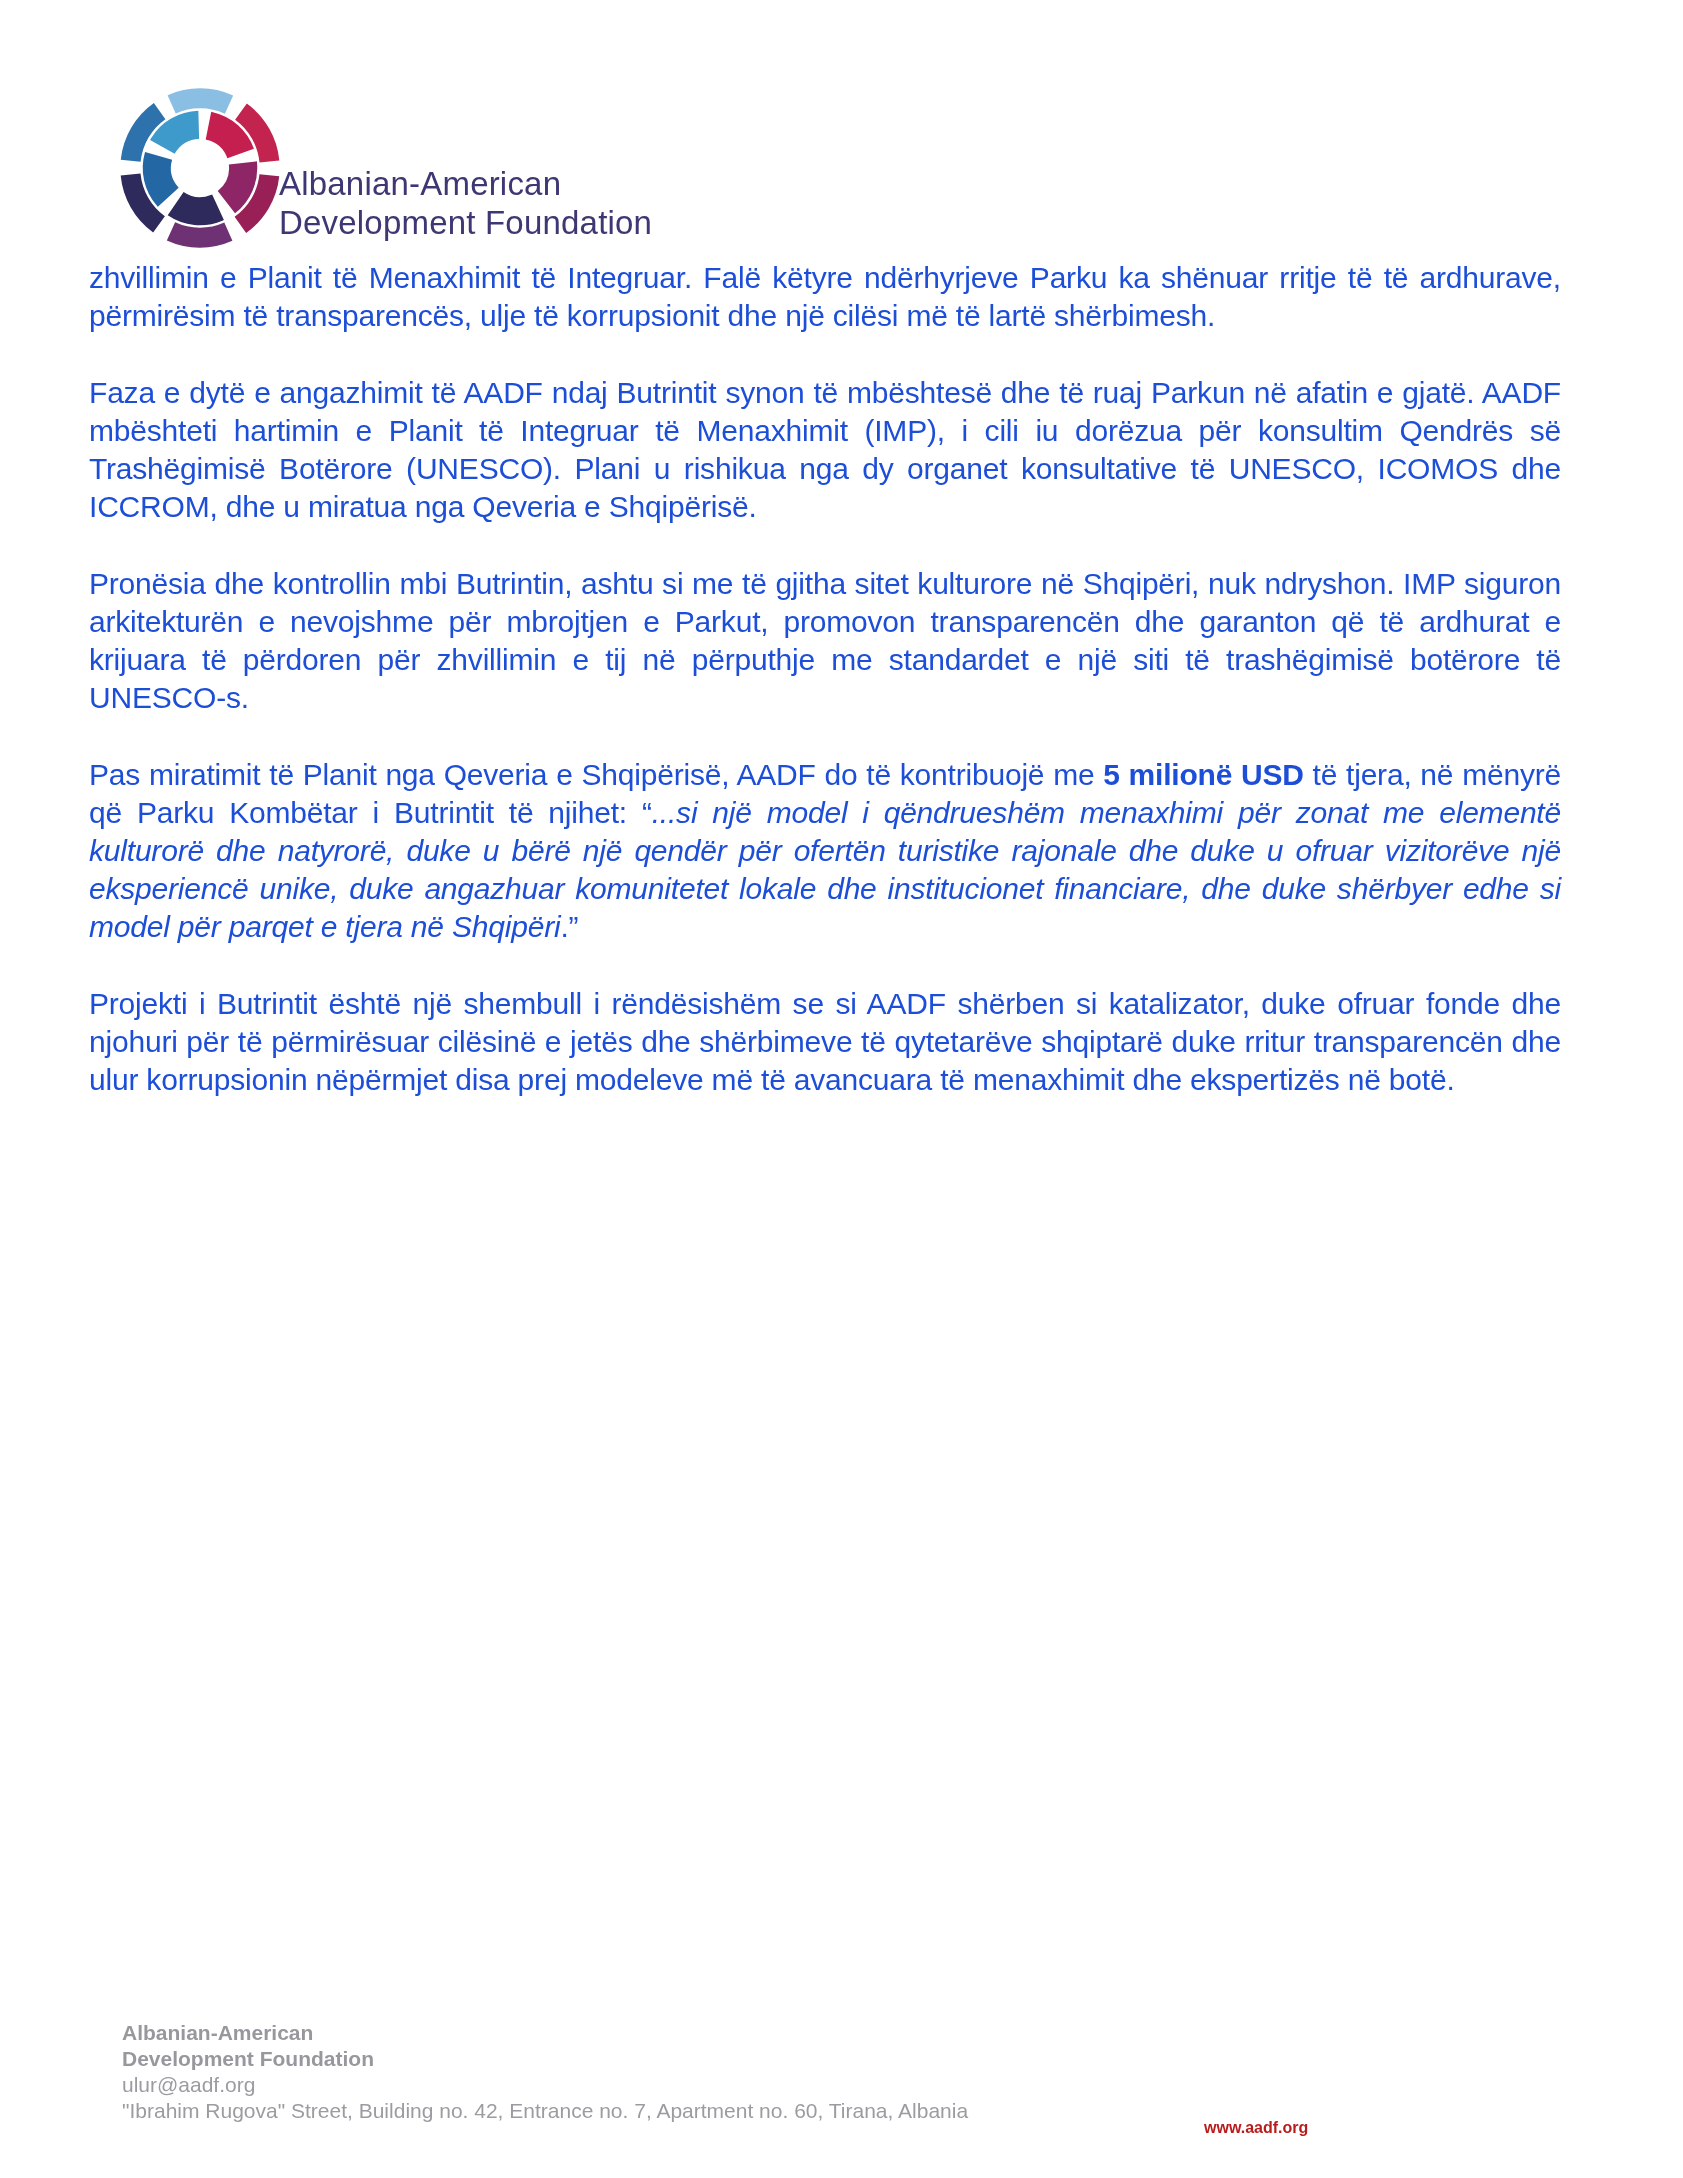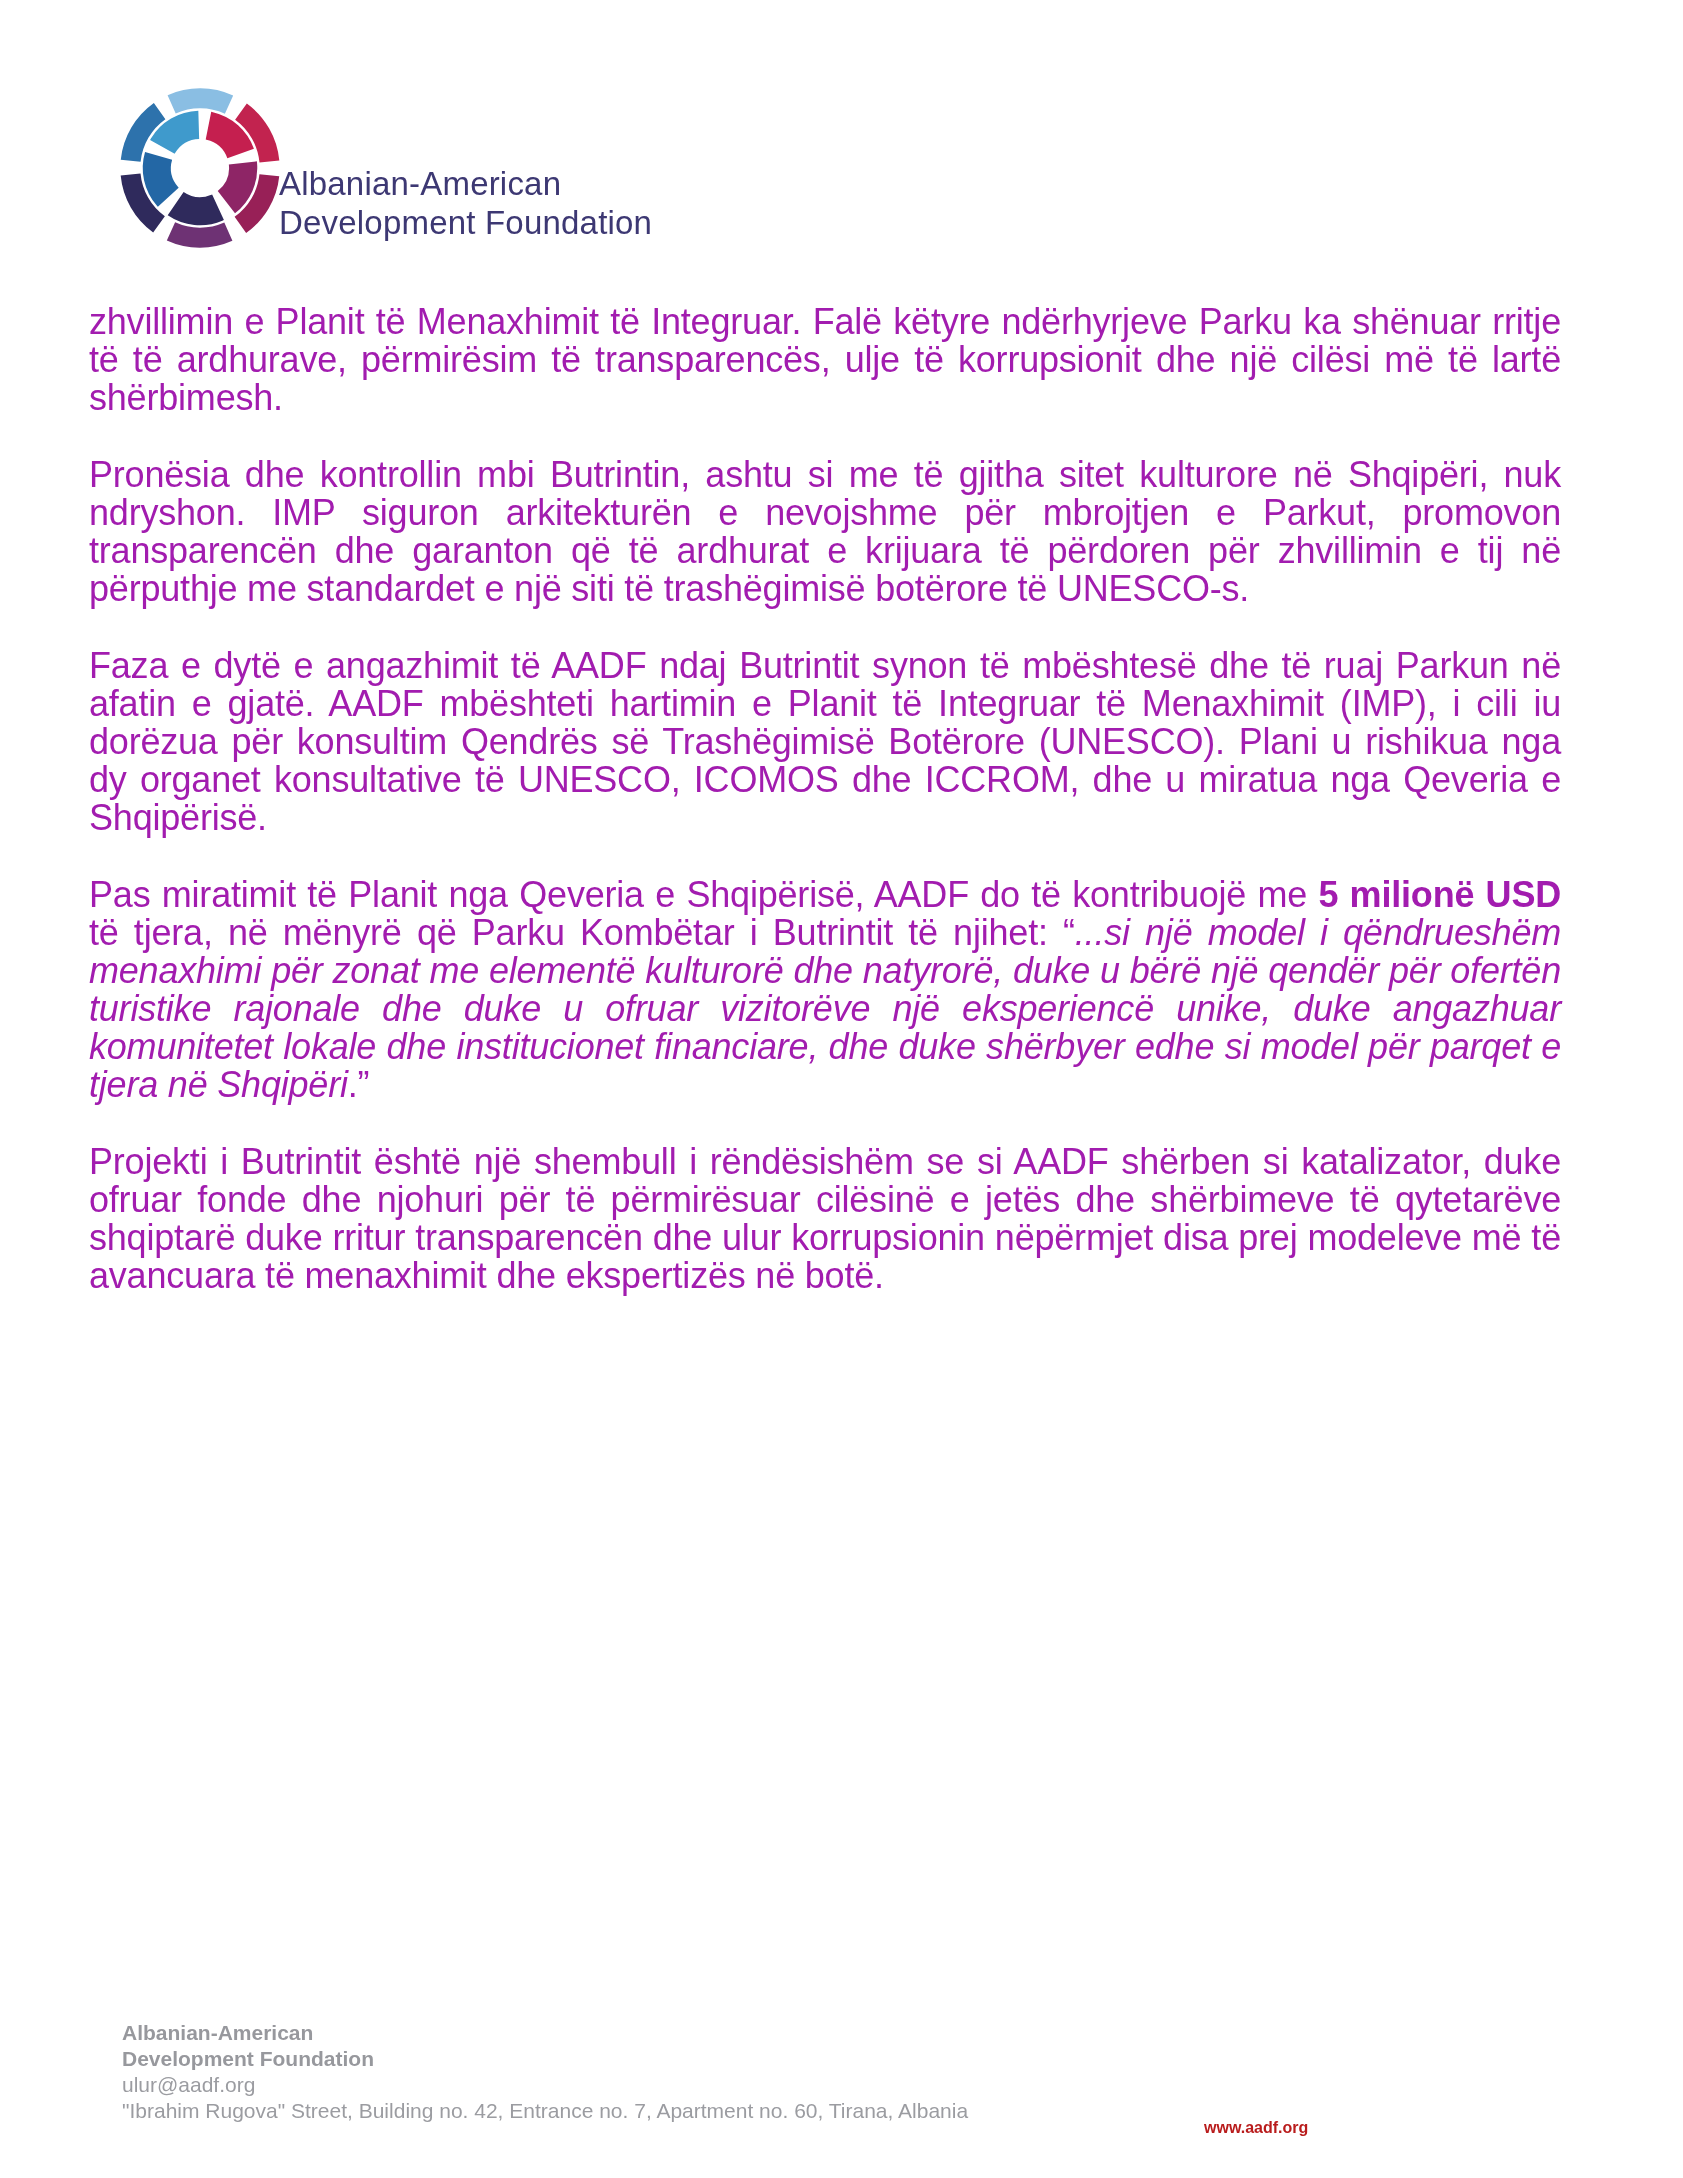--- a/index.html
+++ b/index.html
@@ -33,24 +33,23 @@
     letter-spacing: 0.2px;
     font-weight: 400;
   }
 
   
   .doc-body {
     position: absolute;
     left: 89px;
     top: 259px;
     width: 1472px;
-    color: #a21caf;
-    font-size: 36px;
+    color: #1d4ed8;
+    font-size: 30px;
     line-height: 38px;
-    margin-top: 44px;
   }
   .doc-body p {
     text-align: justify;
     margin-bottom: 39px;
     letter-spacing: -0.2px;
   }
   .doc-body strong { font-weight: bold; }
   .doc-body em { font-style: italic; }
 
   
@@ -101,22 +100,22 @@
       </svg>
     </div>
     <div class="wordmark">
       <div>Albanian-American</div>
       <div>Development Foundation</div>
     </div>
   </div>
 
   <div class="doc-body">
     <p>zhvillimin e Planit të Menaxhimit të Integruar. Falë këtyre ndërhyrjeve Parku ka shënuar rritje të të ardhurave, përmirësim të transparencës, ulje të korrupsionit dhe një cilësi më të lartë shërbimesh.</p>
+    <p>Faza e dytë e angazhimit të AADF ndaj Butrintit synon të mbështesë dhe të ruaj Parkun në afatin e gjatë. AADF mbështeti hartimin e Planit të Integruar të Menaxhimit (IMP), i cili iu dorëzua për konsultim Qendrës së Trashëgimisë Botërore (UNESCO). Plani u rishikua nga dy organet konsultative të UNESCO, ICOMOS dhe ICCROM, dhe u miratua nga Qeveria e Shqipërisë.</p>
     <p>Pronësia dhe kontrollin mbi Butrintin, ashtu si me të gjitha sitet kulturore në Shqipëri, nuk ndryshon. IMP siguron arkitekturën e nevojshme për mbrojtjen e Parkut, promovon transparencën dhe garanton që të ardhurat e krijuara të përdoren për zhvillimin e tij në përputhje me standardet e një siti të trashëgimisë botërore të UNESCO-s.</p>
-    <p>Faza e dytë e angazhimit të AADF ndaj Butrintit synon të mbështesë dhe të ruaj Parkun në afatin e gjatë. AADF mbështeti hartimin e Planit të Integruar të Menaxhimit (IMP), i cili iu dorëzua për konsultim Qendrës së Trashëgimisë Botërore (UNESCO). Plani u rishikua nga dy organet konsultative të UNESCO, ICOMOS dhe ICCROM, dhe u miratua nga Qeveria e Shqipërisë.</p>
     <p><span>Pas miratimit të Planit nga Qeveria e Shqipërisë, AADF do të kontribuojë me </span><strong>5 milionë USD</strong><span> të tjera, në mënyrë që Parku Kombëtar i Butrintit të njihet: “</span><em>...si një model i qëndrueshëm menaxhimi për zonat me elementë kulturorë dhe natyrorë, duke u bërë një qendër për ofertën turistike rajonale dhe duke u ofruar vizitorëve një eksperiencë unike, duke angazhuar komunitetet lokale dhe institucionet financiare, dhe duke shërbyer edhe si model për parqet e tjera në Shqipëri</em><span>.”</span></p>
     <p>Projekti i Butrintit është një shembull i rëndësishëm se si AADF shërben si katalizator, duke ofruar fonde dhe njohuri për të përmirësuar cilësinë e jetës dhe shërbimeve të qytetarëve shqiptarë duke rritur transparencën dhe ulur korrupsionin nëpërmjet disa prej modeleve më të avancuara të menaxhimit dhe ekspertizës në botë.</p>
   </div>
 
   <div class="footer-block">
     <div class="footer-org">Albanian-American</div>
     <div class="footer-org">Development Foundation</div>
     <div>ulur@aadf.org</div>
     <div>"Ibrahim Rugova" Street, Building no. 42, Entrance no. 7, Apartment no. 60, Tirana, Albania</div>
   </div>

